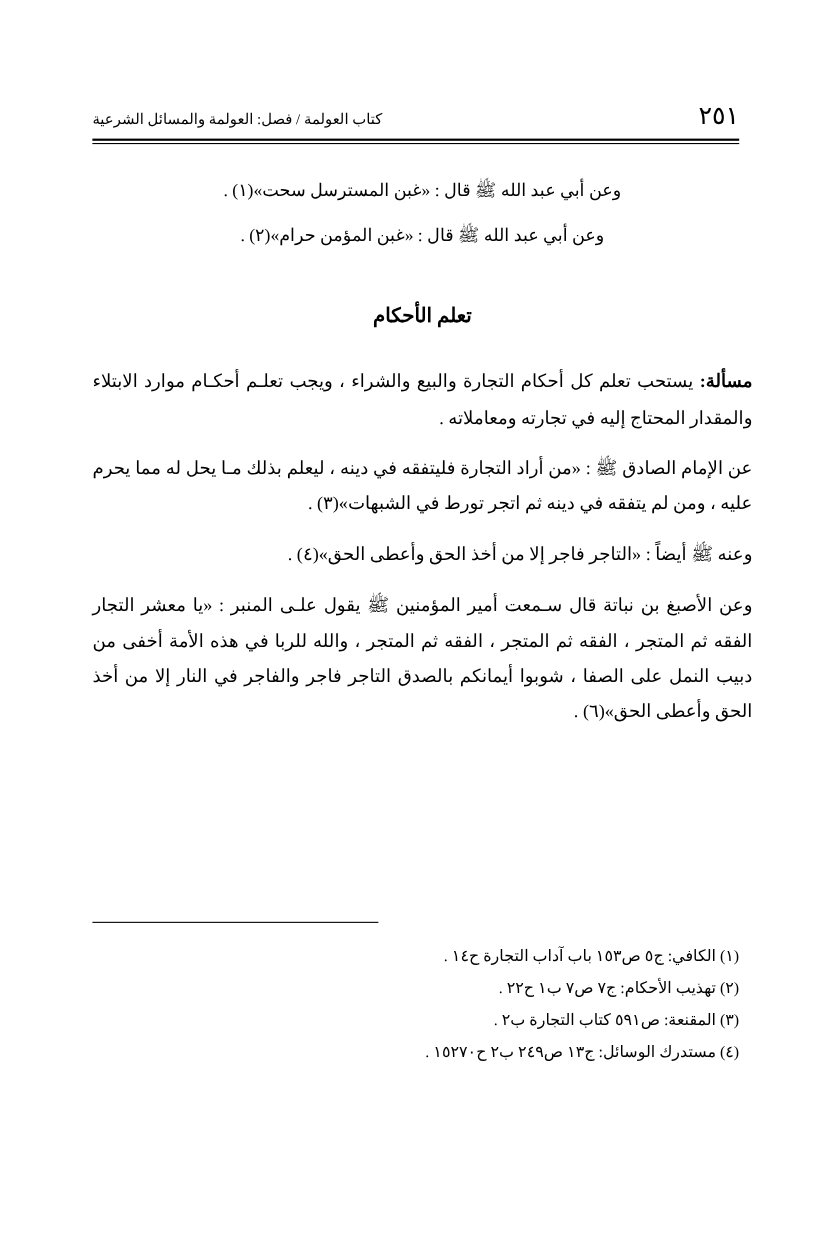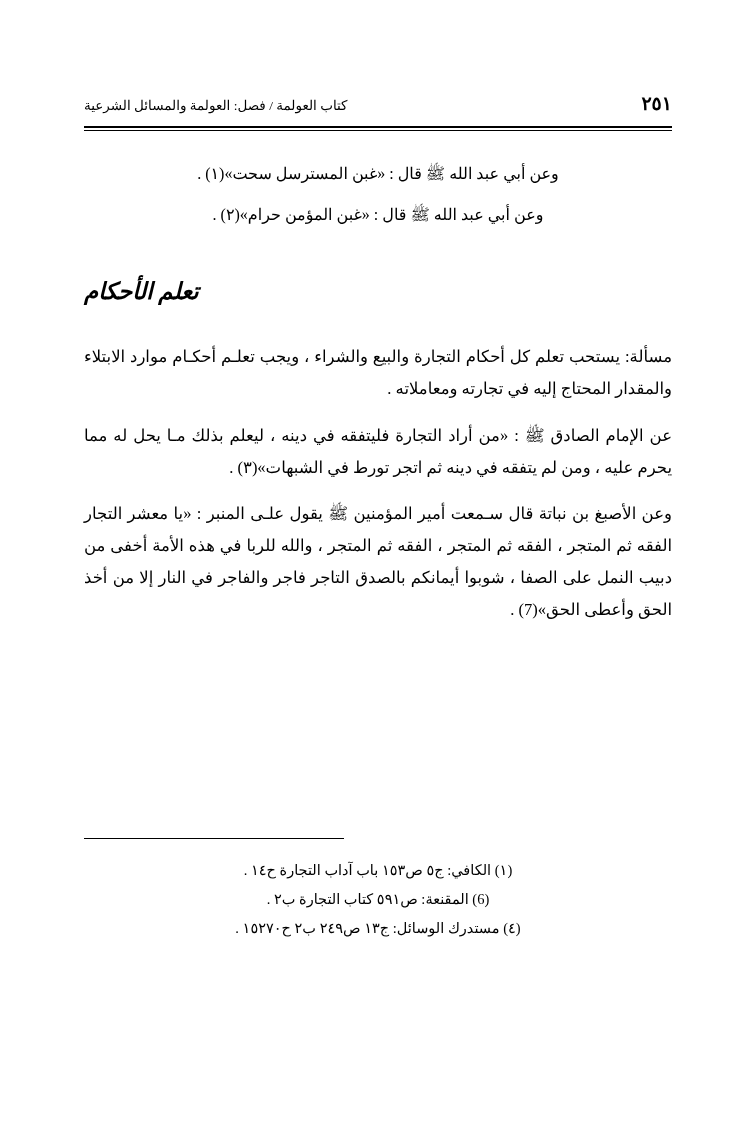--- a/index.html
+++ b/index.html
@@ -31,69 +31,68 @@
     flex-direction: row-reverse;
     align-items: baseline;
     justify-content: space-between;
   }
   .header-title {
     font-size: 13.5px;
     letter-spacing: 0;
     white-space: nowrap;
   }
   .page-number {
-    font-size: 19px;
-    font-weight: bold;
+    font-size: 23px;
+    font-weight: normal;
     letter-spacing: 1px;
   }
   .header-rule {
     position: absolute;
     top: 126px;
     left: 84px;
     right: 84px;
     border-top: 2.5px solid #000;
     border-bottom: 1px solid #000;
     height: 2px;
   }
 
   
   .body {
     position: absolute;
     top: 158px;
     left: 84px;
-    right: 84px;
+    right: 72px;
     font-size: 16.5px;
     line-height: 1.95;
     text-align: justify;
     text-justify: inter-word;
   }
   .hadith-line {
     text-align: center;
     margin: 0 0 10px 0;
     white-space: nowrap;
     font-size: 16px;
   }
   .hadith-line.second { margin-bottom: 12px; }
 
   .section-title {
-    text-align: left;
-    font-size: 23px;
+    text-align: center;
+    font-size: 18px;
     font-weight: bold;
     margin: 40px 0 26px 0;
     letter-spacing: 0.5px;
-    font-style: italic;
   }
 
   p.para {
     margin: 0 0 14px 0;
     text-indent: 0;
     text-align: justify;
   }
   .lead {
-    font-weight: normal;
+    font-weight: bold;
   }
 
   
   .fn-rule {
     position: absolute;
     left: 84px;
     width: 260px;
     top: 838px;
     border-top: 1.3px solid #000;
   }
@@ -101,21 +100,21 @@
     position: absolute;
     top: 856px;
     left: 84px;
     right: 84px;
     font-size: 14.5px;
     line-height: 2.0;
     text-align: left;
   }
   .fn {
     margin: 0;
-    text-align: center;
+    text-align: right;
     direction: rtl;
     unicode-bidi: isolate;
   }
 </style>
 </head>
 <body>
 
 <div class="page">
 
   <div class="header">
@@ -128,27 +127,29 @@
 
     <div class="hadith-line">وعن أبي عبد الله ﷺ قال : «غبن المسترسل سحت»(١) .</div>
     <div class="hadith-line second">وعن أبي عبد الله ﷺ قال : «غبن المؤمن حرام»(٢) .</div>
 
     <h2 class="section-title">تعلم الأحكام</h2>
 
     <p class="para"><span class="lead">مسألة:</span><span> يستحب تعلم كل أحكام التجارة والبيع والشراء ، ويجب تعلـم أحكـام موارد الابتلاء والمقدار المحتاج إليه في تجارته ومعاملاته .</span></p>
 
     <p class="para"><span>عن الإمام الصادق ﷺ : «من أراد التجارة فليتفقه في دينه ، ليعلم بذلك مـا يحل له مما يحرم عليه ، ومن لم يتفقه في دينه ثم اتجر تورط في الشبهات»(٣) .</span></p>
 
+    <p class="para"><span>وعنه ﷺ أيضاً : «التاجر فاجر إلا من أخذ الحق وأعطى الحق»(٤) .</span></p>
 
 
-    <p class="para"><span>وعن الأصبغ بن نباتة قال سـمعت أمير المؤمنين ﷺ يقول علـى المنبر : «يا معشر التجار الفقه ثم المتجر ، الفقه ثم المتجر ، الفقه ثم المتجر ، والله للربا في هذه الأمة أخفى من دبيب النمل على الصفا ، شوبوا أيمانكم بالصدق التاجر فاجر والفاجر في النار إلا من أخذ الحق وأعطى الحق»(7) .</span></p>
+    <p class="para"><span>وعن الأصبغ بن نباتة قال سـمعت أمير المؤمنين ﷺ يقول علـى المنبر : «يا معشر التجار الفقه ثم المتجر ، الفقه ثم المتجر ، الفقه ثم المتجر ، والله للربا في هذه الأمة أخفى من دبيب النمل على الصفا ، شوبوا أيمانكم بالصدق التاجر فاجر والفاجر في النار إلا من أخذ الحق وأعطى الحق»(٦) .</span></p>
 
   </div>
 
   <div class="fn-rule"></div>
 
   <div class="footnotes">
     <p class="fn">(١) الكافي: ج٥ ص١٥٣ باب آداب التجارة ح١٤ .</p>
-    <p class="fn">(6) المقنعة: ص٥٩١ كتاب التجارة ب٢ .</p>
+    <p class="fn">(٢) تهذيب الأحكام: ج٧ ص٧ ب١ ح٢٢ .</p>
+    <p class="fn">(٣) المقنعة: ص٥٩١ كتاب التجارة ب٢ .</p>
     <p class="fn">(٤) مستدرك الوسائل: ج١٣ ص٢٤٩ ب٢ ح١٥٢٧٠ .</p>
   </div>
 
 </div>
 
 </body></html>

